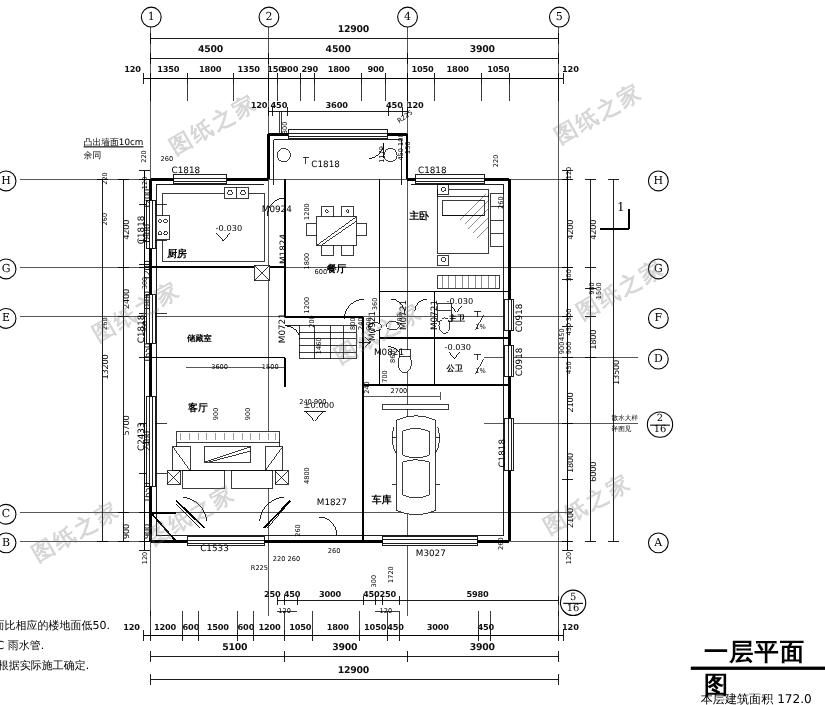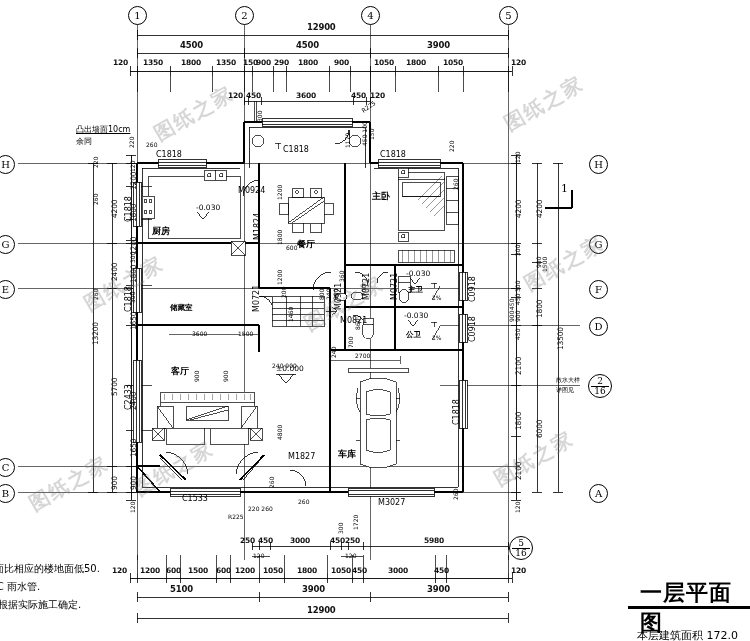--- a/index.html
+++ b/index.html
@@ -639,21 +639,21 @@
   <div class="dim abs" style="left:216px;top:566px;">600</div>
   <div class="dim abs" style="left:235px;top:566px;">1200</div>
   <div class="dim abs" style="left:263px;top:566px;">1050</div>
   <div class="dim abs" style="left:297px;top:566px;">1800</div>
   <div class="dim abs" style="left:331px;top:566px;">1050</div>
   <div class="dim abs" style="left:352px;top:566px;">450</div>
   <div class="dim abs" style="left:388px;top:566px;">3000</div>
   <div class="dim abs" style="left:434px;top:566px;">450</div>
   <div class="dim abs" style="left:511px;top:566px;">120</div>
 
-  <div class="dim dimbig abs" style="left:170px;top:584px;">5100</div>
+  <div class="dim dimbig abs" style="left:202px;top:584px;">5100</div>
   <div class="dim dimbig abs" style="left:302px;top:584px;">3900</div>
   <div class="dim dimbig abs" style="left:427px;top:584px;">3900</div>
   <div class="dim dimbig abs" style="left:307px;top:605px;">12900</div>
 
   <div class="dim abs" style="left:240px;top:536px;">250</div>
   <div class="dim abs" style="left:258px;top:536px;">450</div>
   <div class="dim abs" style="left:290px;top:536px;">3000</div>
   <div class="dim abs" style="left:330px;top:536px;">450</div>
   <div class="dim abs" style="left:345px;top:536px;">250</div>
   <div class="dim abs" style="left:424px;top:536px;">5980</div>

